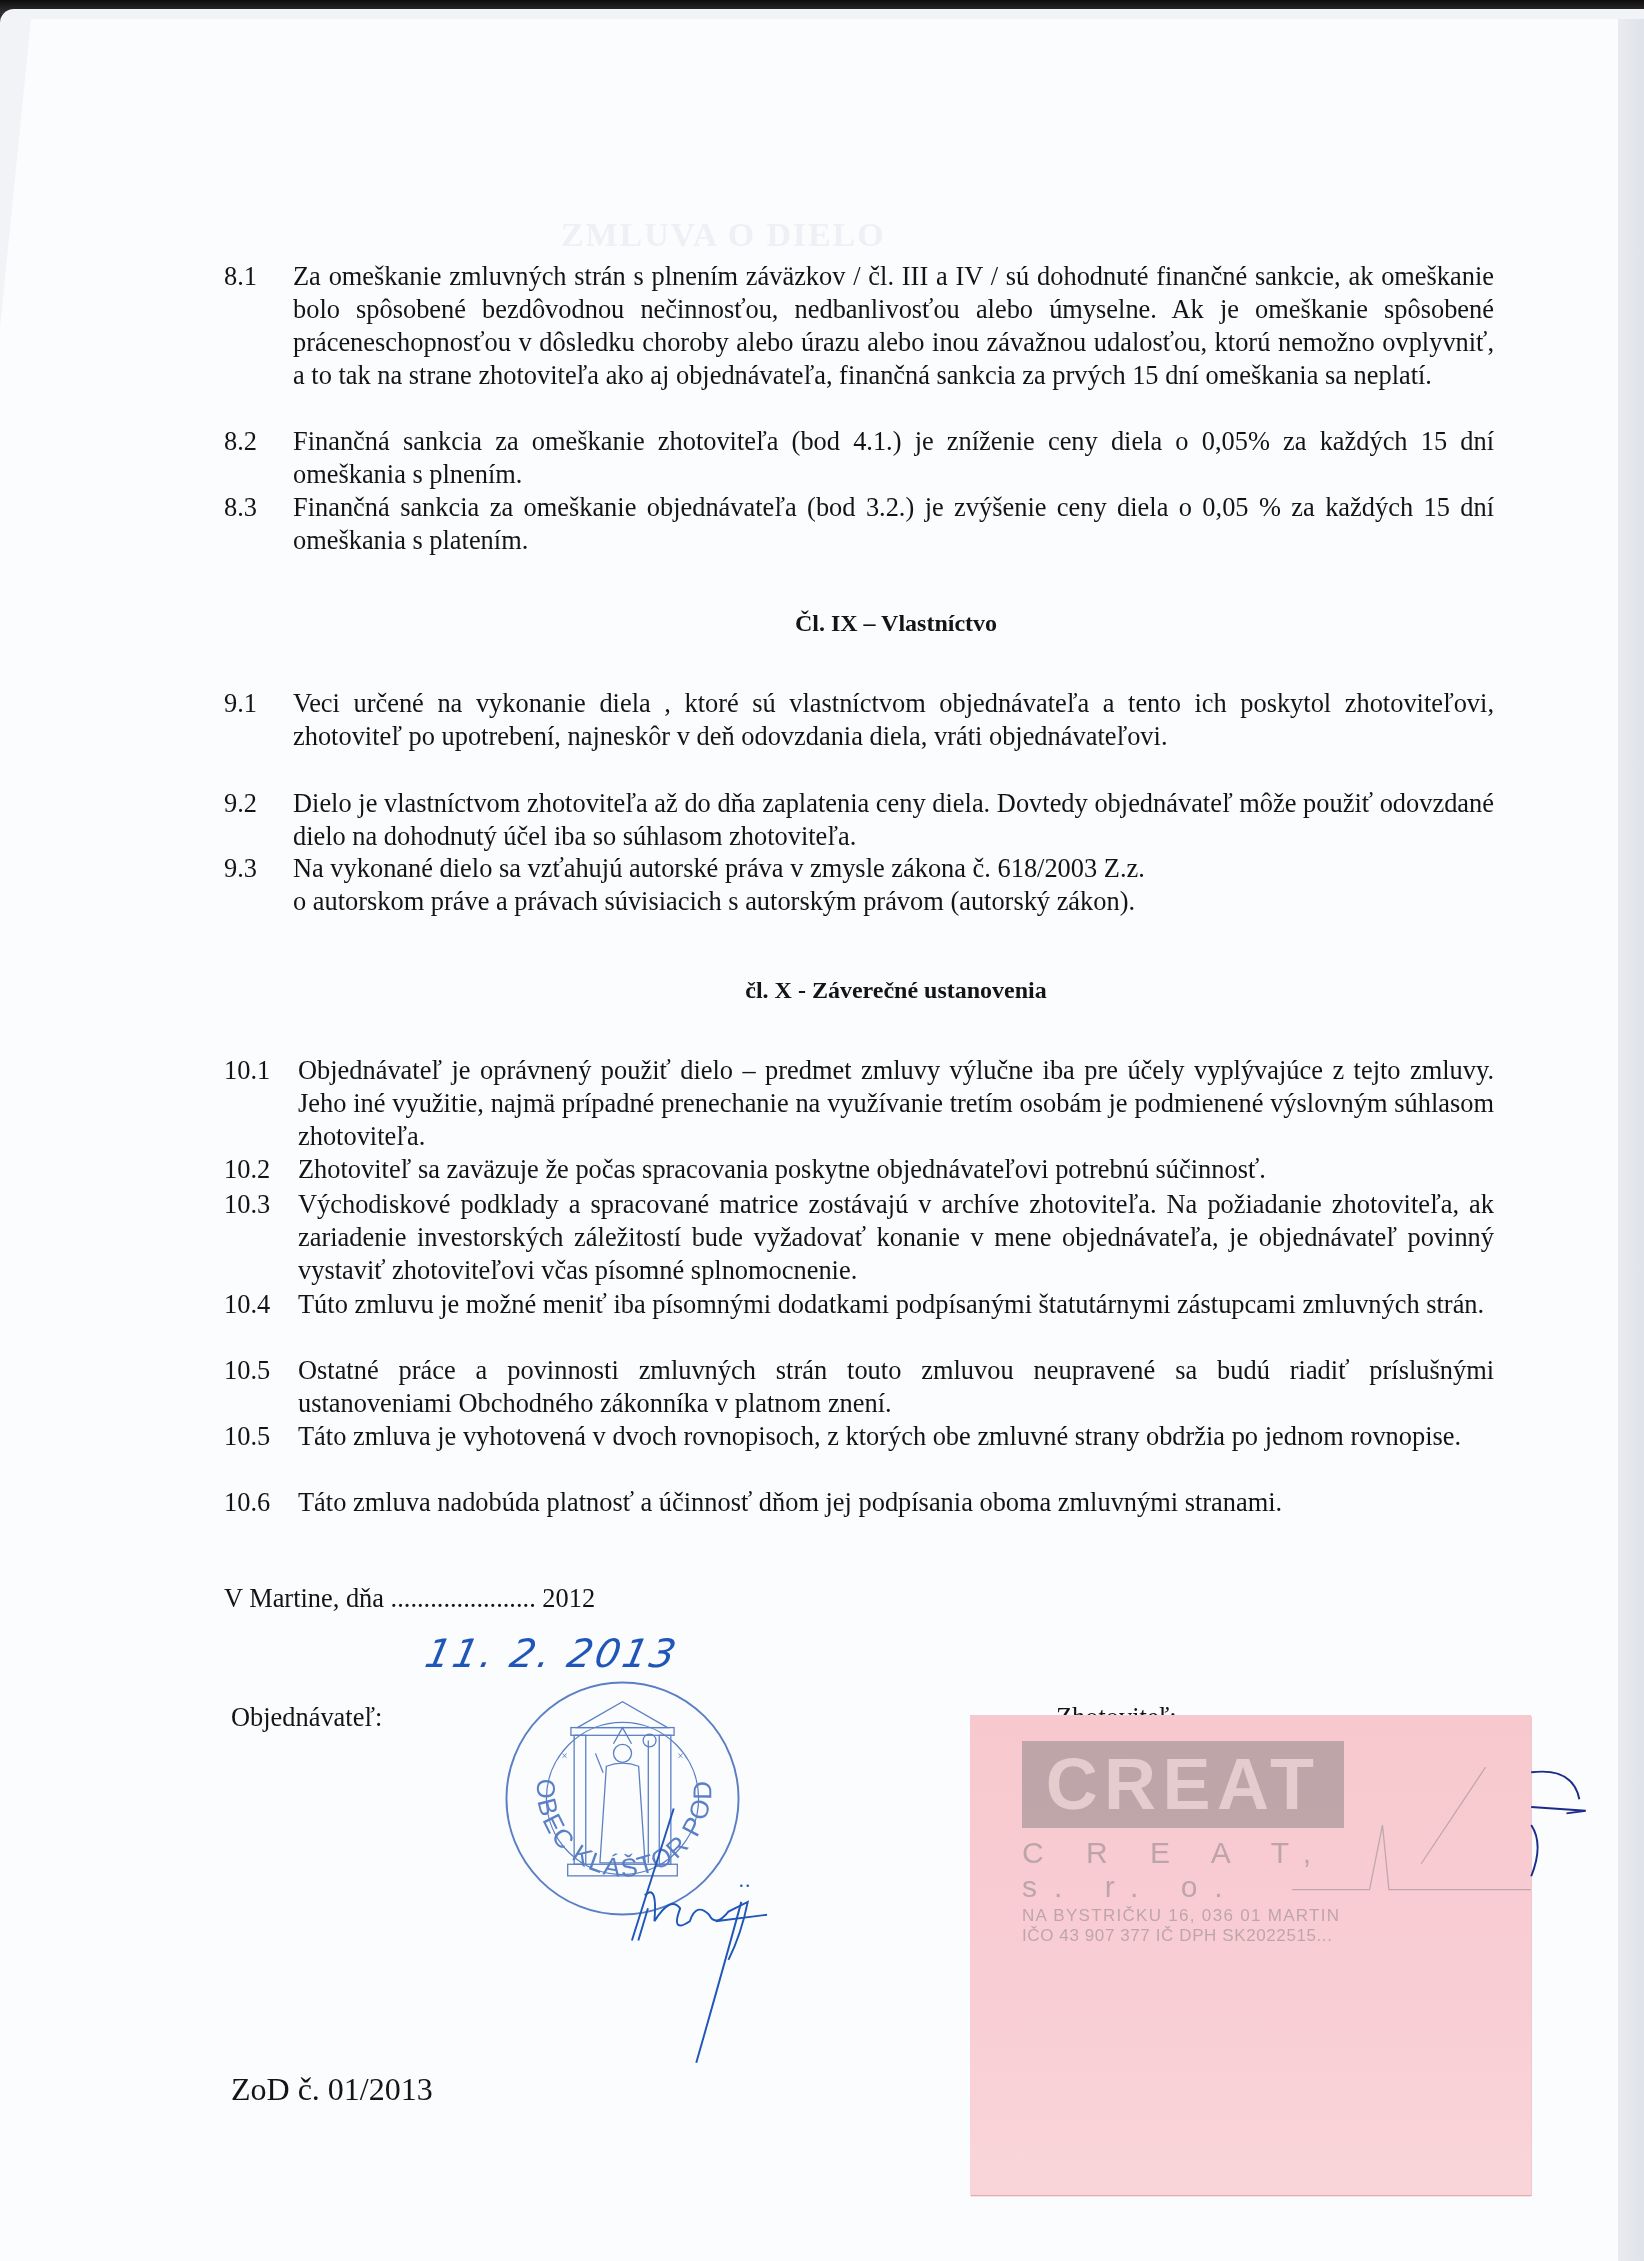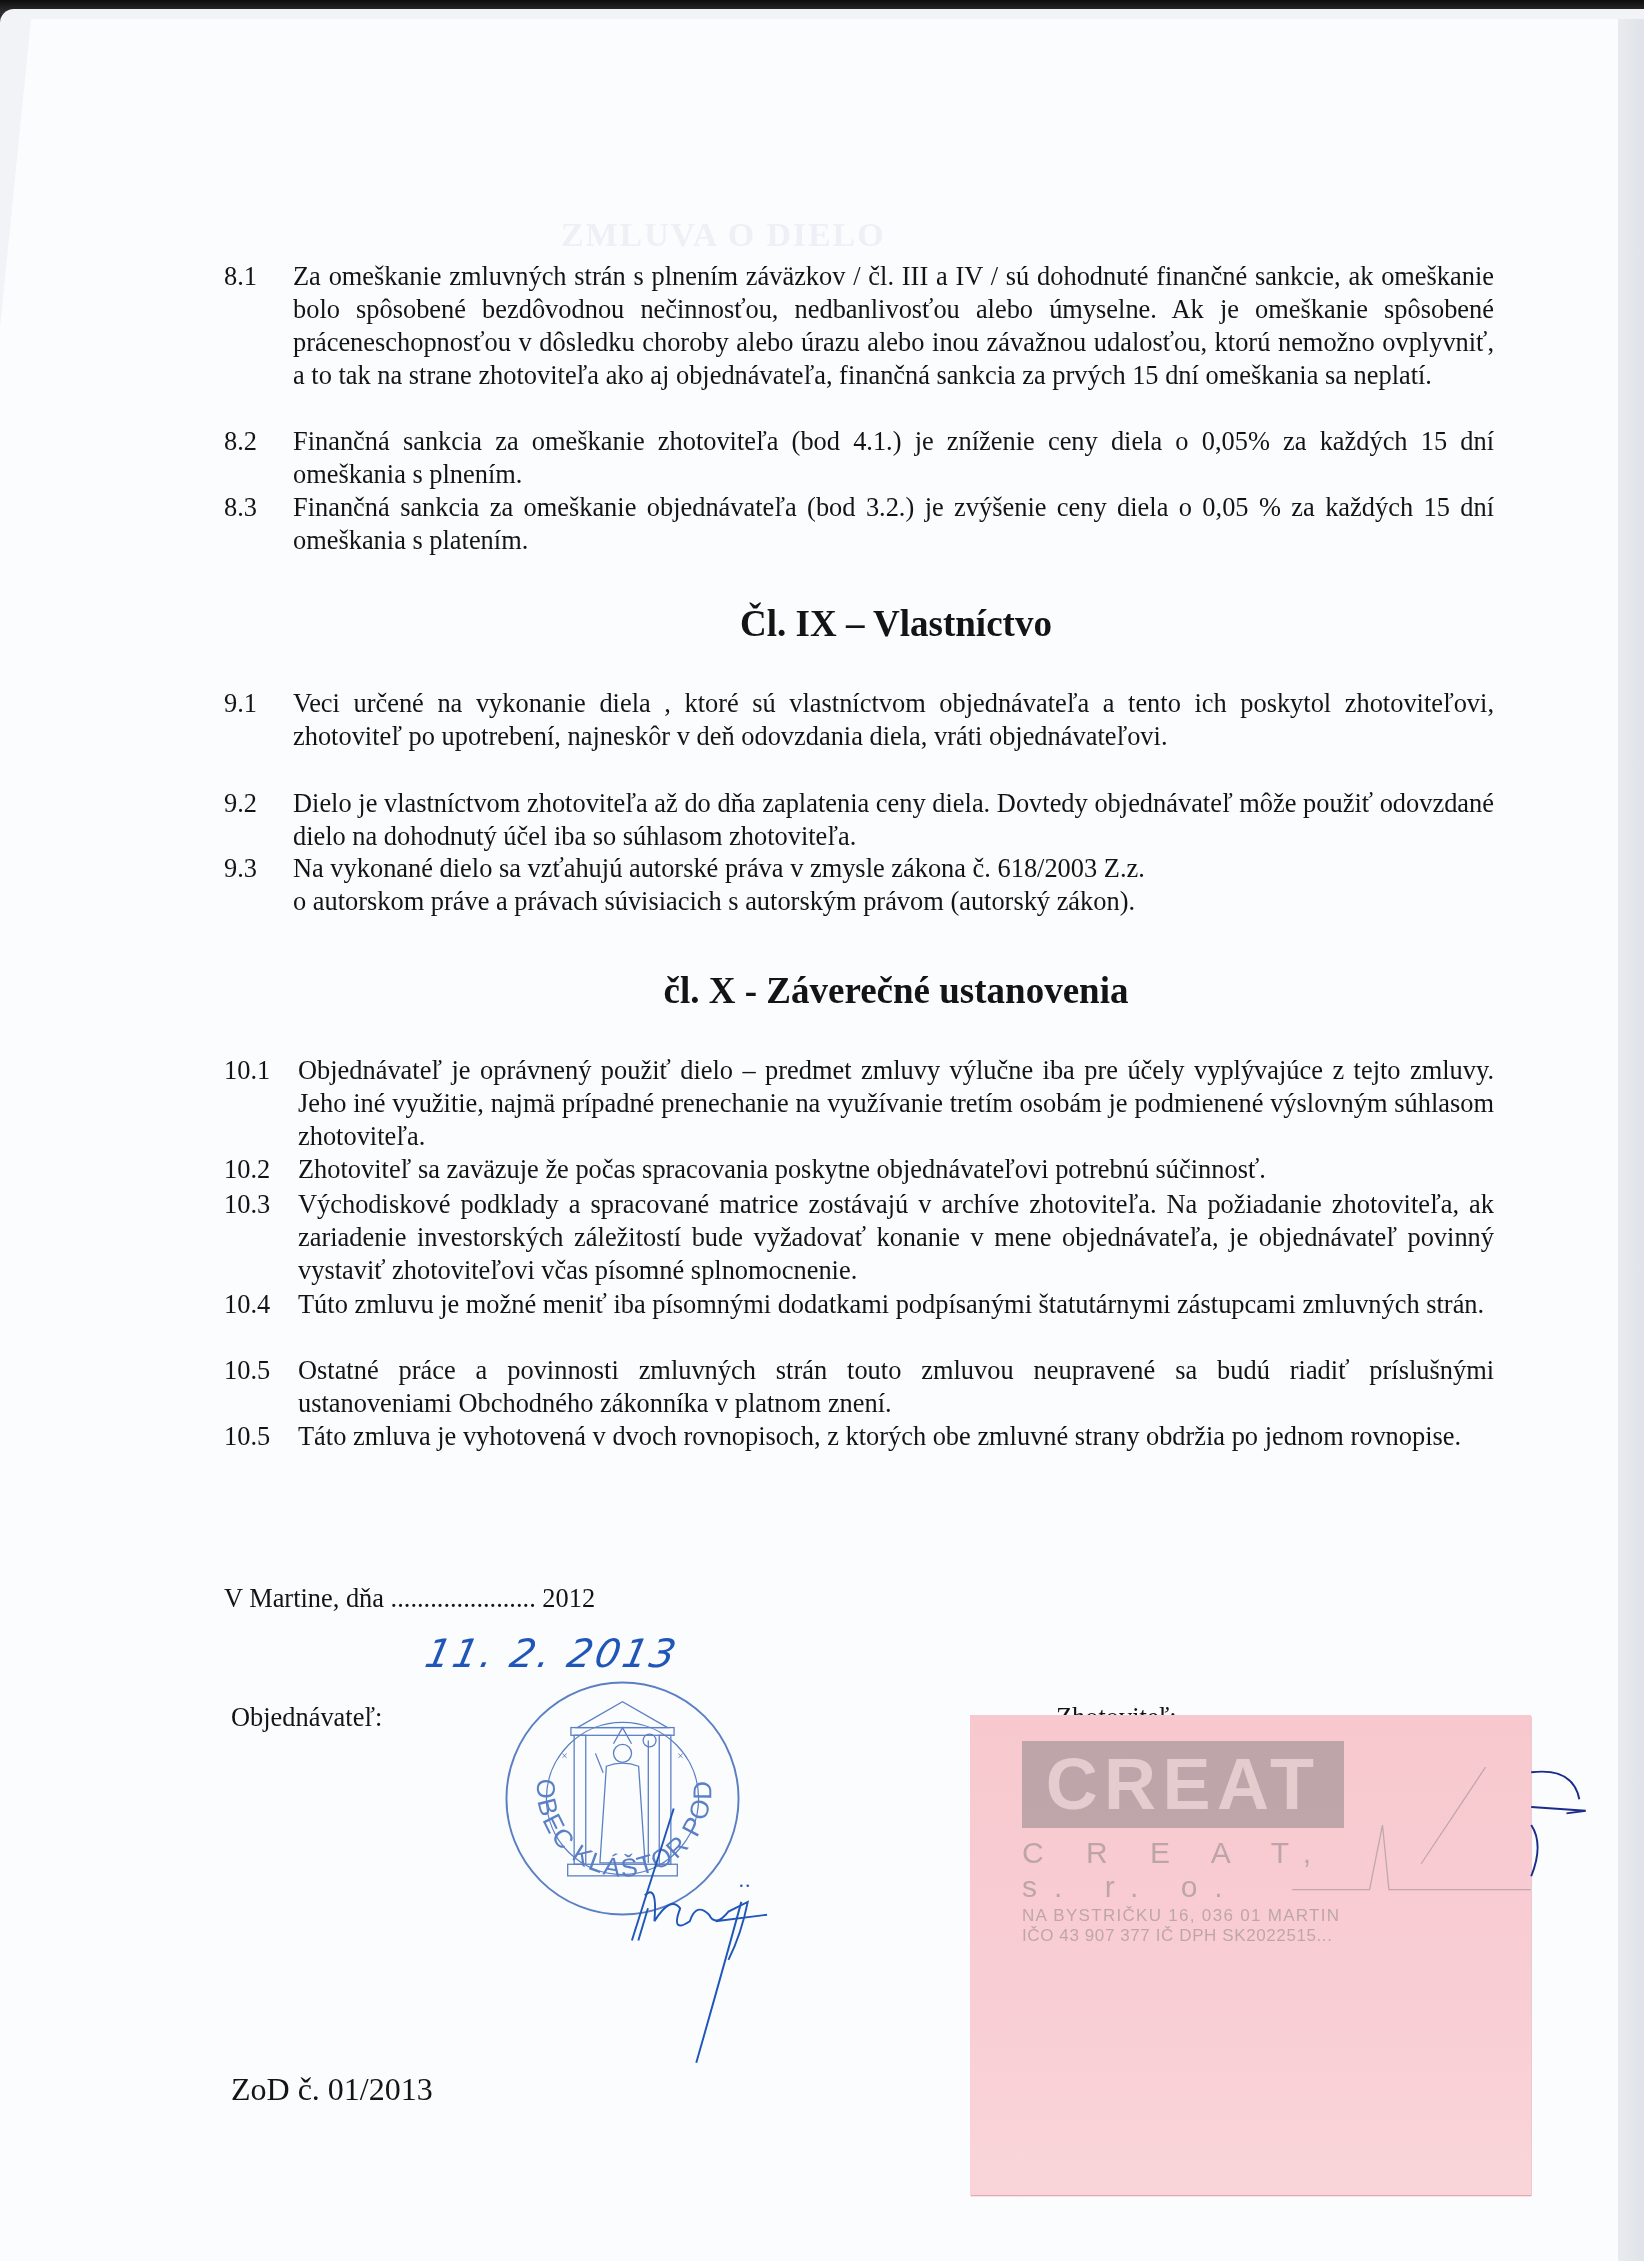--- a/index.html
+++ b/index.html
@@ -35,21 +35,21 @@
   }
   .para .num {
     position:absolute; left:0; top:0; width:64px;
   }
   .para .txt {
     margin-left:69px; text-align:justify; text-align-last:left;
   }
   .para.p10 .txt { margin-left:74px; }
   .heading {
     position:absolute; left:0; width:1644px; text-align:center;
-    font-weight:bold; font-size:37px; line-height:33px;
+    font-weight:bold; font-size:24px; line-height:33px;
   }
   .h9 { top:607px; padding-left:148px; box-sizing:border-box; }
   .h10 { top:974px; padding-left:148px; box-sizing:border-box; }
 
   .place-date {
     position:absolute; left:224px; top:1583px; font-size:26.4px;
   }
   .handdate {
     position:absolute; left:426px; top:1631px; font-size:39px; font-style:italic;
     color:#1f56b8; font-family:"DejaVu Sans", sans-serif; letter-spacing:2.6px;
@@ -150,20 +150,24 @@
     <span class="num">10.4</span>
     <div class="txt">Túto zmluvu je možné meniť iba písomnými dodatkami podpísanými štatutárnymi zástupcami zmluvných strán.</div>
   </div>
   <div class="para p10" style="top:1354px">
     <span class="num">10.5</span>
     <div class="txt">Ostatné práce a povinnosti zmluvných strán touto zmluvou neupravené sa budú riadiť príslušnými ustanoveniami Obchodného zákonníka v platnom znení.</div>
   </div>
   <div class="para p10" style="top:1420px">
     <span class="num">10.5</span>
     <div class="txt">Táto zmluva je vyhotovená v dvoch rovnopisoch, z ktorých obe zmluvné strany obdržia po jednom rovnopise.</div>
+  </div>
+  <div class="para p10" style="top:1486px">
+    <span class="num">10.6</span>
+    <div class="txt">Táto zmluva nadobúda platnosť a účinnosť dňom jej podpísania oboma zmluvnými stranami.</div>
   </div>
 
   <div class="place-date">V Martine, dňa ...................... 2012</div>
   <div class="handdate">11. 2. 2013</div>
 
   <div class="label-orderer">Objednávateľ:</div>
   <div class="label-contractor">Zhotoviteľ:</div>
 
   <svg class="stamp" viewBox="0 0 380 380">
     <defs>

